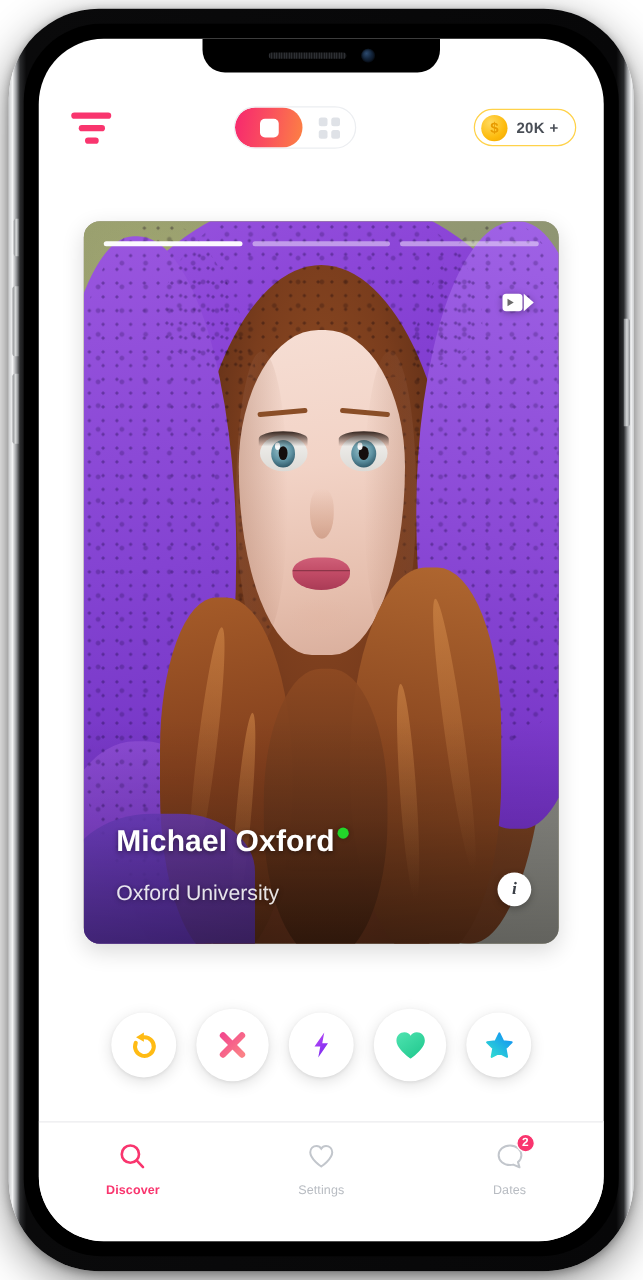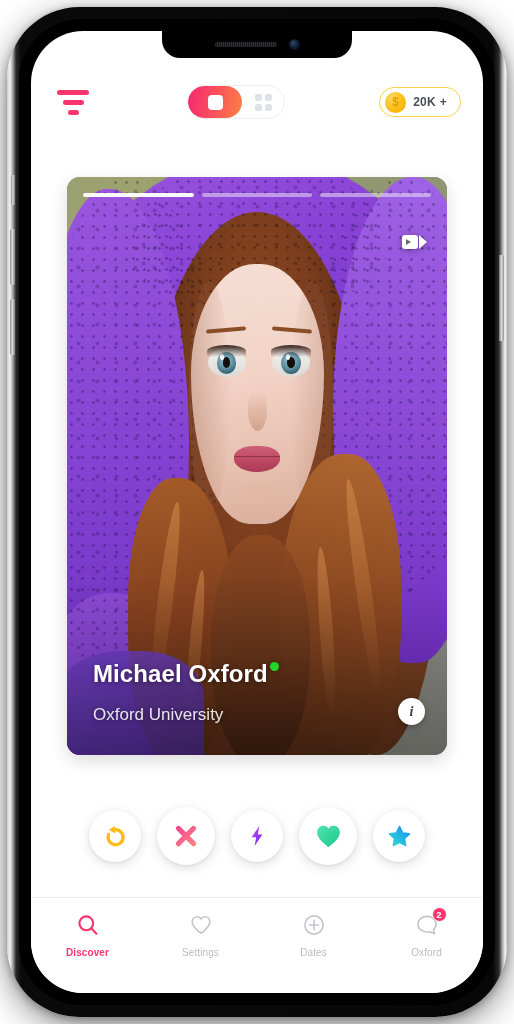--- a/index.html
+++ b/index.html
@@ -498,38 +498,29 @@
         <div class="nav-icon-wrap">
           <svg width="24" height="24" viewBox="0 0 24 24">
             <path d="M12 20.2 C12 20.2 3.2 14.3 3.2 8.8 C3.2 5.8 5.5 3.7 8.2 3.7
                      C10 3.7 11.3 4.7 12 5.9 C12.7 4.7 14 3.7 15.8 3.7
                      C18.5 3.7 20.8 5.8 20.8 8.8 C20.8 14.3 12 20.2 12 20.2 Z" fill="none" stroke="#c2c6cc" stroke-width="1.6"></path>
           </svg>
         </div>
         <span class="nav-label">Settings</span>
       </div>
 
-      <div class="nav-item">
-        <div class="nav-icon-wrap">
-          <svg width="24" height="24" viewBox="0 0 24 24">
-            <circle cx="12" cy="12" r="9.1" fill="none" stroke="#c2c6cc" stroke-width="1.6"></circle>
-            <path d="M12 7.3 V16.7 M7.3 12 H16.7" stroke="#c2c6cc" stroke-width="1.6" stroke-linecap="round"></path>
-          </svg>
-        </div>
-        <span class="nav-label">Dates</span>
-      </div>
 
       <div class="nav-item">
         <div class="nav-icon-wrap">
           <svg width="24" height="24" viewBox="0 0 24 24">
             <path d="M12 3.4 C6.9 3.4 2.9 6.9 2.9 11.2 C2.9 15.5 6.9 19 12 19
                      C12.9 19 13.8 18.9 14.6 18.7 L19.6 20.8 L18.4 16.7
                      C20.1 15.3 21.1 13.4 21.1 11.2 C21.1 6.9 17.1 3.4 12 3.4 Z" fill="none" stroke="#c2c6cc" stroke-width="1.6" stroke-linejoin="round"></path>
           </svg>
           <span id="chat-badge">2</span>
         </div>
-        <span class="nav-label">Oxford</span>
+        <span class="nav-label">Dates</span>
       </div>
 
     </div>
 
   </div>
 </div>
 
 </body></html>

